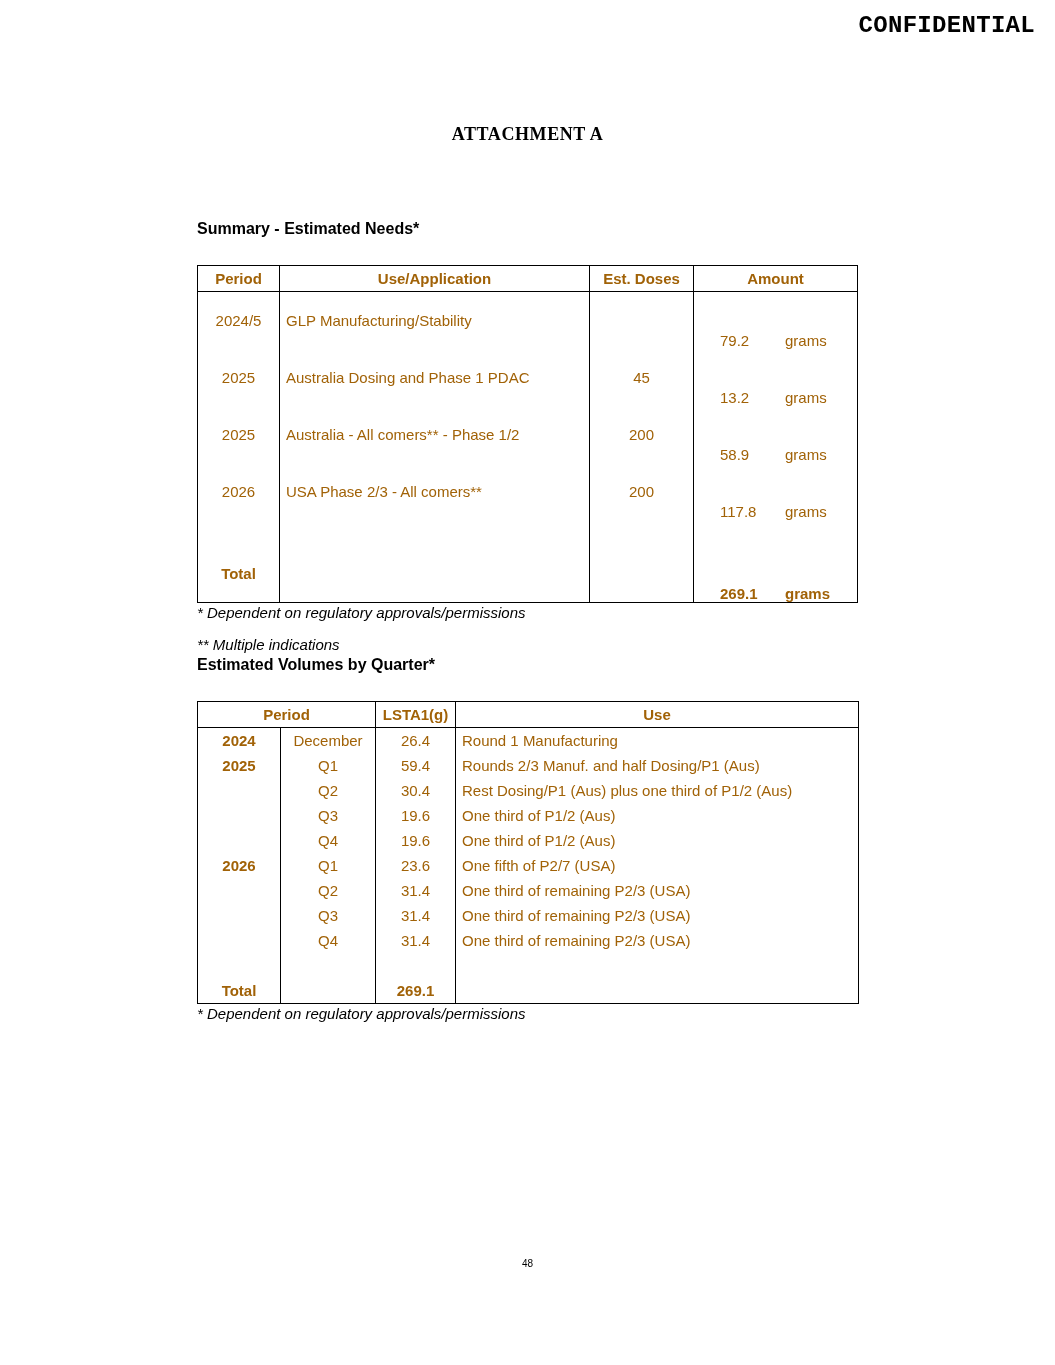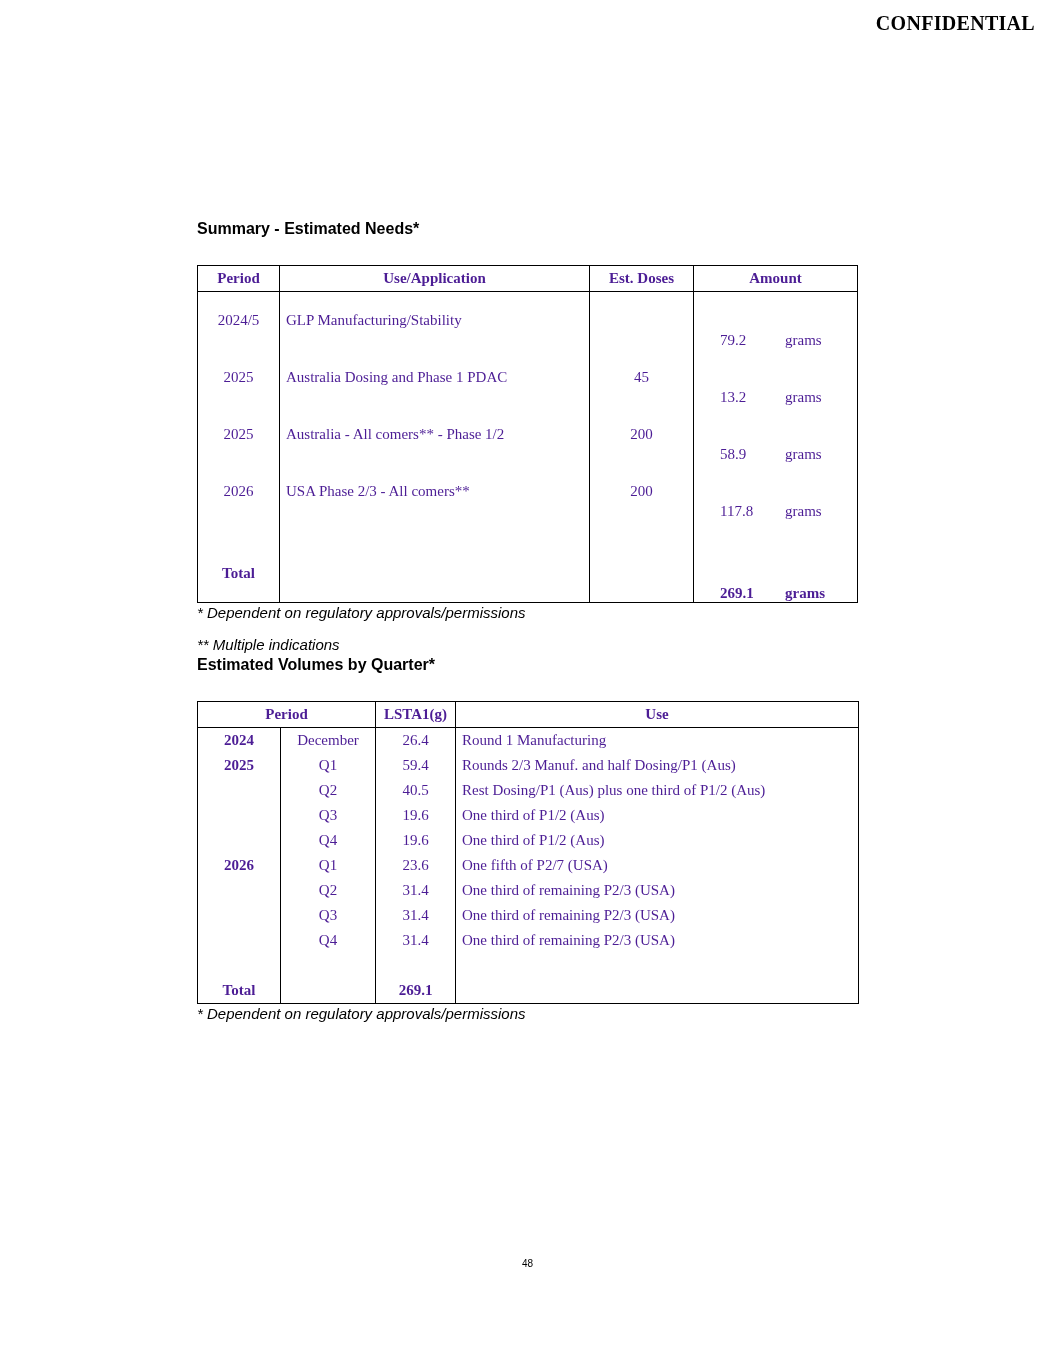--- a/index.html
+++ b/index.html
@@ -9,23 +9,23 @@
     height: 1365px;
     background: #ffffff;
     font-family: "Liberation Sans", sans-serif;
     color: #000000;
     overflow: hidden;
   }
   .confidential {
     position: absolute;
     top: 12px;
     right: 20px;
-    font-family: Liberation Serif, serif;
+    font-family: Liberation Mono, monospace;
     font-weight: bold;
-    font-size: 20px;
+    font-size: 24px;
     letter-spacing: 0.3px;
   }
   .doc-title {
     position: absolute;
     top: 124px;
     left: 0;
     width: 100%;
     text-align: center;
     font-family: "Liberation Serif", serif;
     font-weight: bold;
@@ -42,22 +42,21 @@
     font-weight: 700;
     font-size: 16px;
     line-height: 20px;
   }
   .heading-2 { }
   table {
     border-collapse: collapse;
     table-layout: fixed;
     border: 1.5px solid #000;
     font-size: 15px;
-    color: #4c1d95;
-    font-family: Liberation Serif, serif;
+    color: #a16207;
   }
   .t1 { width: 660px; margin-top: 26px; }
   .t2 { width: 661px; margin-top: 26px; }
   th, td {
     border-left: 1px solid #000;
     border-right: 1px solid #000;
     height: 25px;
     padding: 0 6px;
     overflow: hidden;
     white-space: nowrap;
@@ -100,20 +99,21 @@
     font-size: 10px;
   }
 </style>
 </head>
 <body>
 
 <div class="page">
 
   <div class="confidential">CONFIDENTIAL</div>
 
+  <div class="doc-title">ATTACHMENT A</div>
 
   <div class="content">
 
     <div class="section-heading">Summary - Estimated Needs*</div>
 
     <table class="t1">
       <colgroup>
         <col style="width:82px">
           <col style="width:310px">
           <col style="width:104px">
@@ -195,21 +195,21 @@
         </tr>
         <tr>
           <td class="cell-center bold">2025</td>
           <td class="cell-center">Q1</td>
           <td class="cell-center">59.4</td>
           <td class="cell-left">Rounds 2/3 Manuf. and half Dosing/P1 (Aus)</td>
         </tr>
         <tr>
           <td class="cell-center bold"></td>
           <td class="cell-center">Q2</td>
-          <td class="cell-center">40.5</td>
+          <td class="cell-center">30.4</td>
           <td class="cell-left">Rest Dosing/P1 (Aus) plus one third of P1/2 (Aus)</td>
         </tr>
         <tr>
           <td class="cell-center bold"></td>
           <td class="cell-center">Q3</td>
           <td class="cell-center">19.6</td>
           <td class="cell-left">One third of P1/2 (Aus)</td>
         </tr>
         <tr>
           <td class="cell-center bold"></td>

